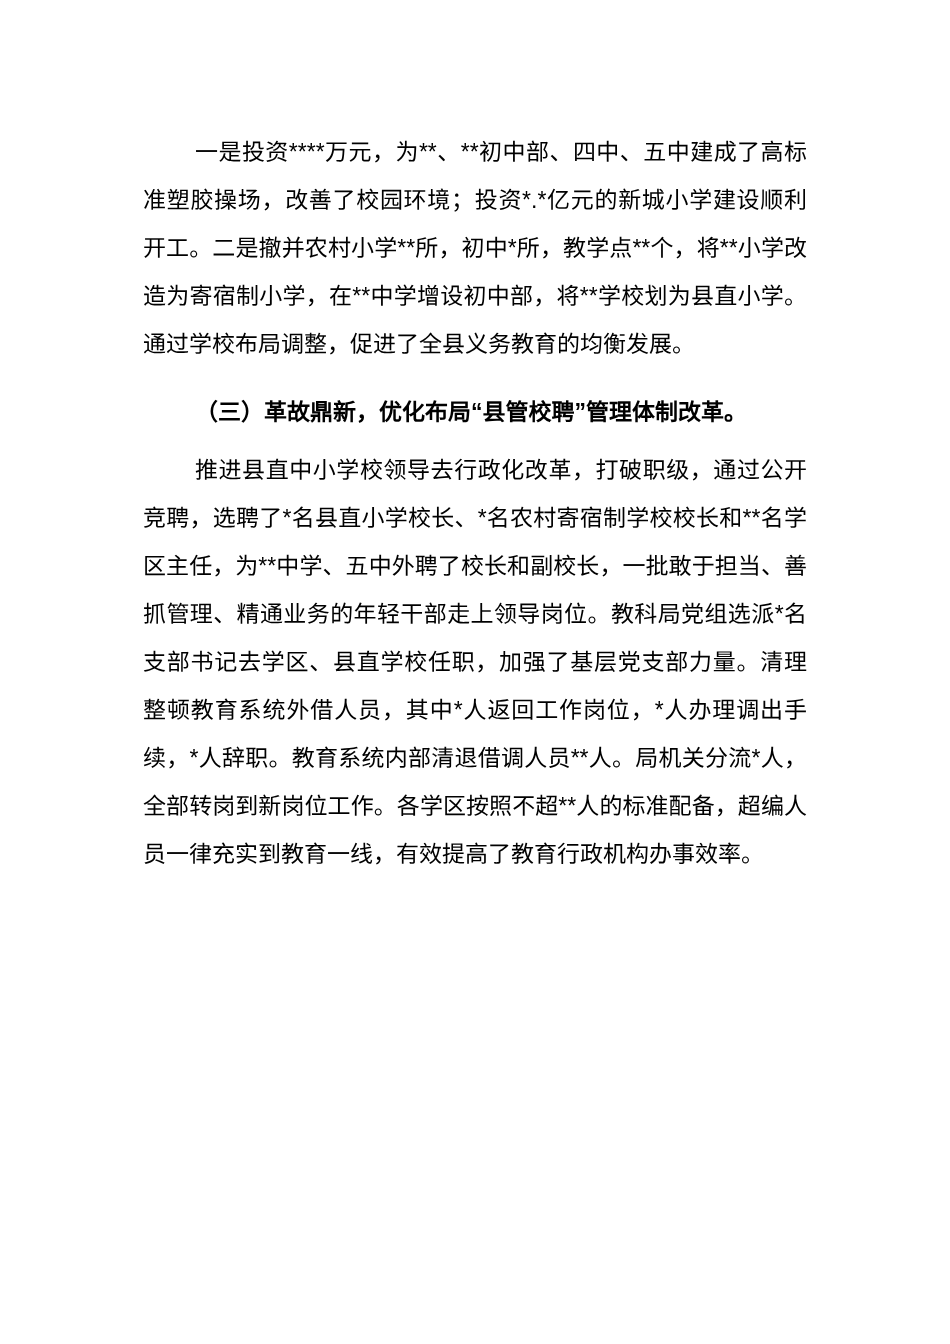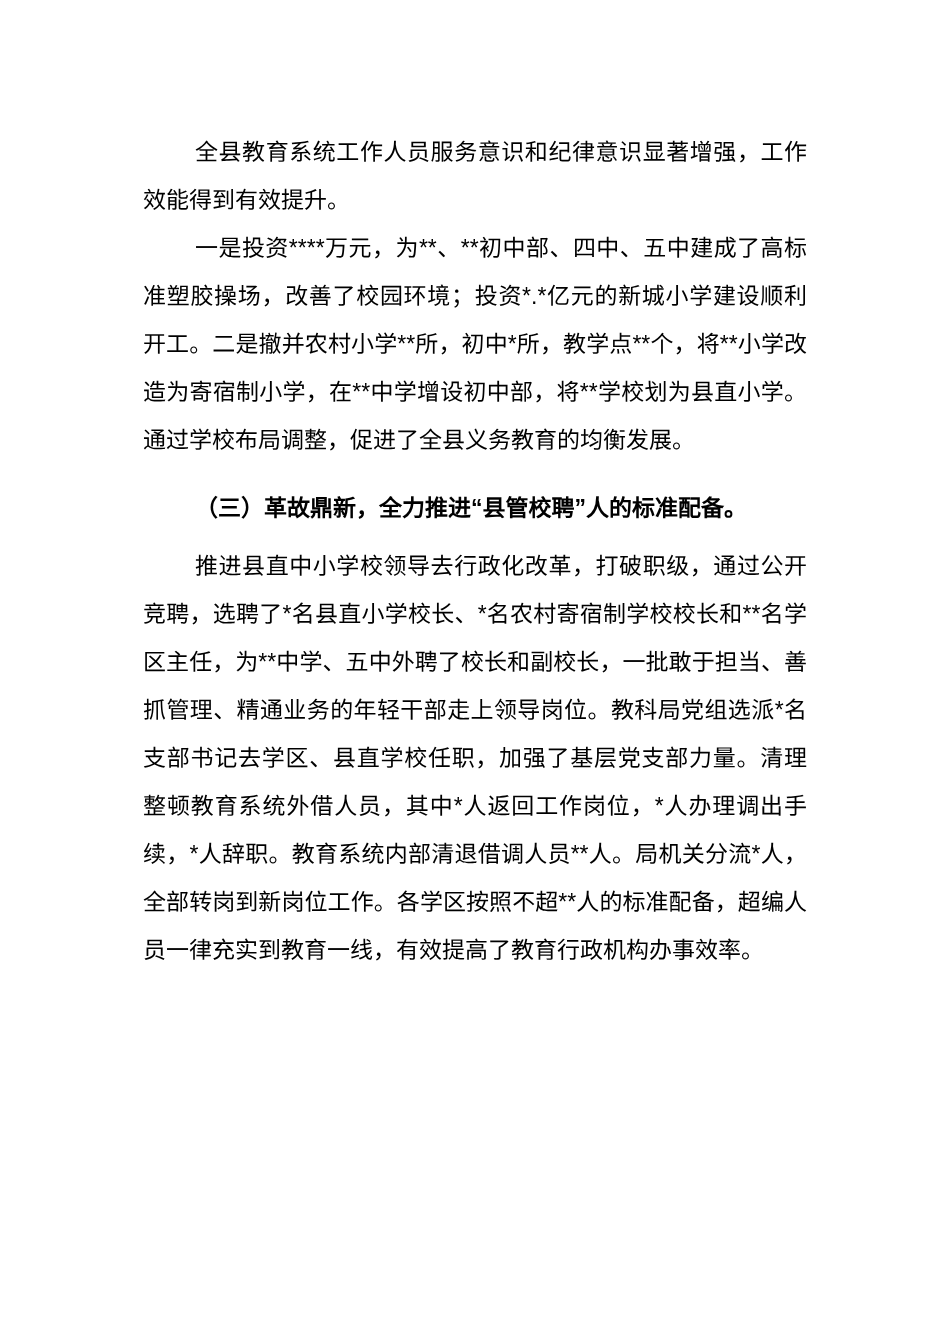--- a/index.html
+++ b/index.html
@@ -38,22 +38,21 @@
     font-weight: 700;
     text-align: left;
     text-indent: 52px;
     letter-spacing: 0;
   }
 </style>
 </head>
 <body>
 
 <div class="page">
-  <p class="para">全县教育系统工作人员服务意识和纪律意识显著增强，工作效能得到有效提升。</p>
 
 
   <p class="para">一是投资****万元，为**、**初中部、四中、五中建成了高标准塑胶操场，改善了校园环境；投资*.*亿元的新城小学建设顺利开工。二是撤并农村小学**所，初中*所，教学点**个，将**小学改造为寄宿制小学，在**中学增设初中部，将**学校划为县直小学。通过学校布局调整，促进了全县义务教育的均衡发展。</p>
 
-  <h3 class="heading">（三）革故鼎新，全力推进“县管校聘”人的标准配备。</h3>
+  <h3 class="heading">（三）革故鼎新，优化布局“县管校聘”管理体制改革。</h3>
 
   <p class="para">推进县直中小学校领导去行政化改革，打破职级，通过公开竞聘，选聘了*名县直小学校长、*名农村寄宿制学校校长和**名学区主任，为**中学、五中外聘了校长和副校长，一批敢于担当、善抓管理、精通业务的年轻干部走上领导岗位。教科局党组选派*名支部书记去学区、县直学校任职，加强了基层党支部力量。清理整顿教育系统外借人员，其中*人返回工作岗位，*人办理调出手续，*人辞职。教育系统内部清退借调人员**人。局机关分流*人，全部转岗到新岗位工作。各学区按照不超**人的标准配备，超编人员一律充实到教育一线，有效提高了教育行政机构办事效率。</p>
 
 </div>
 
 </body></html>

